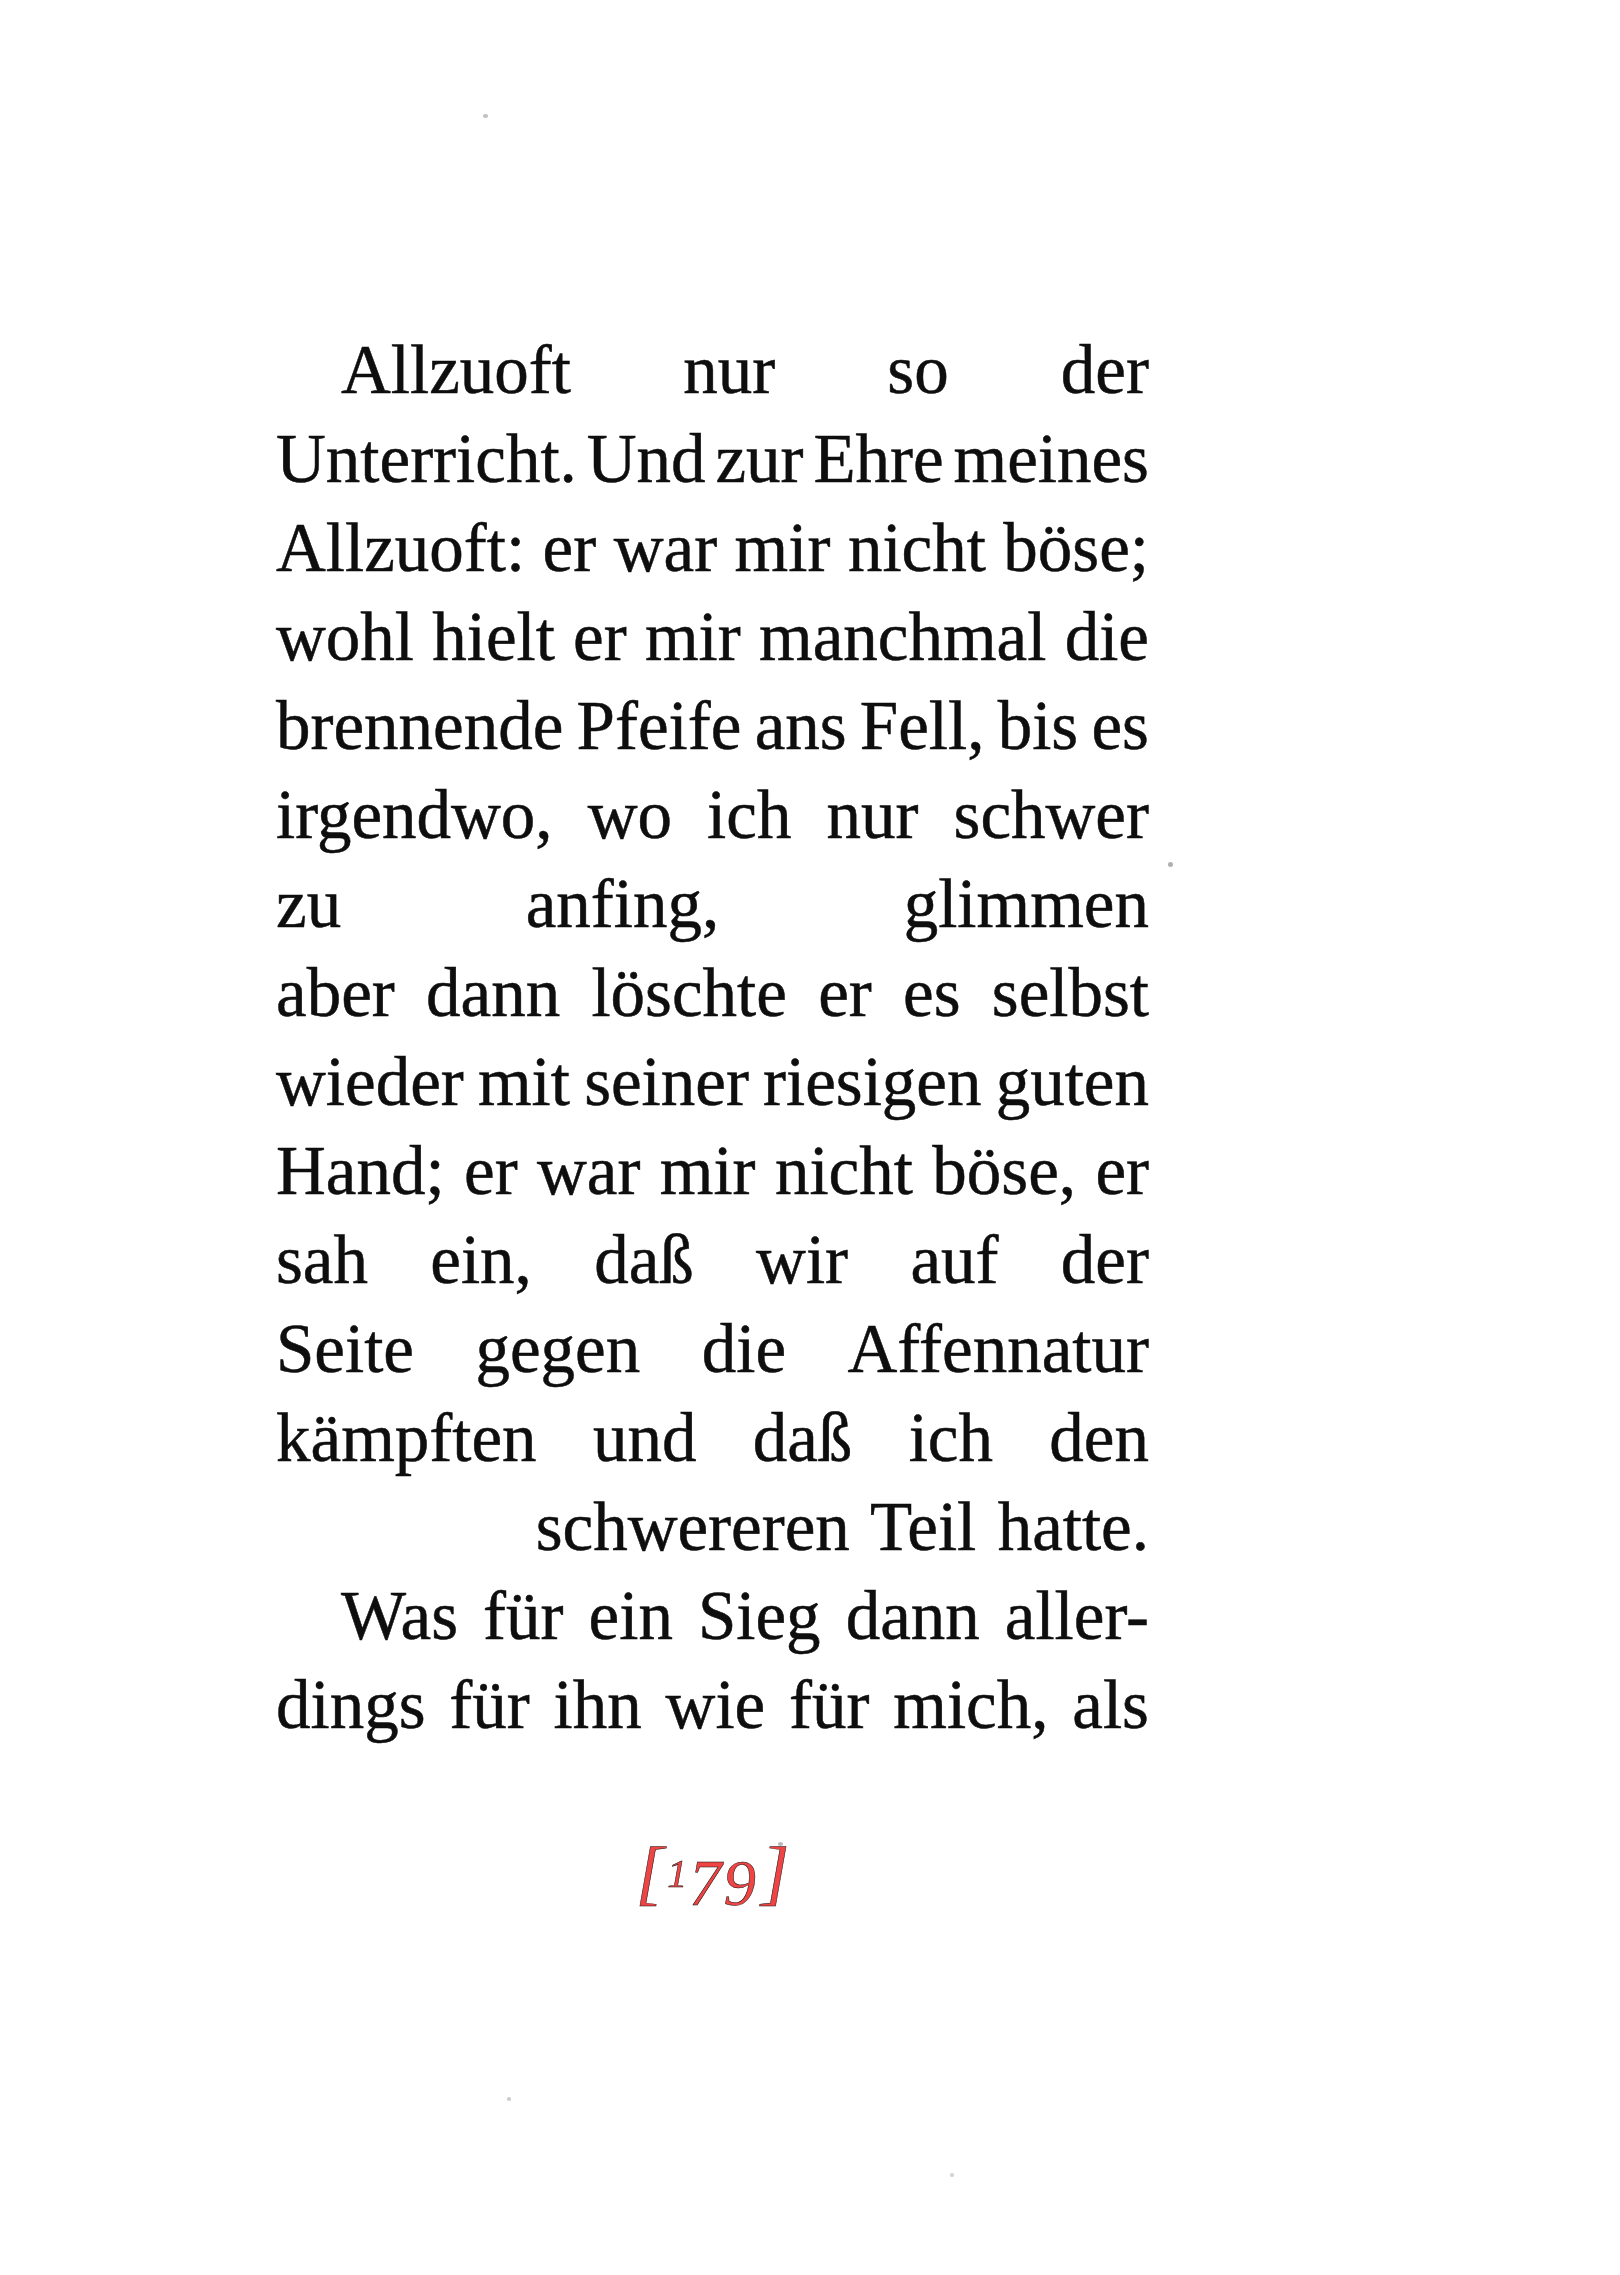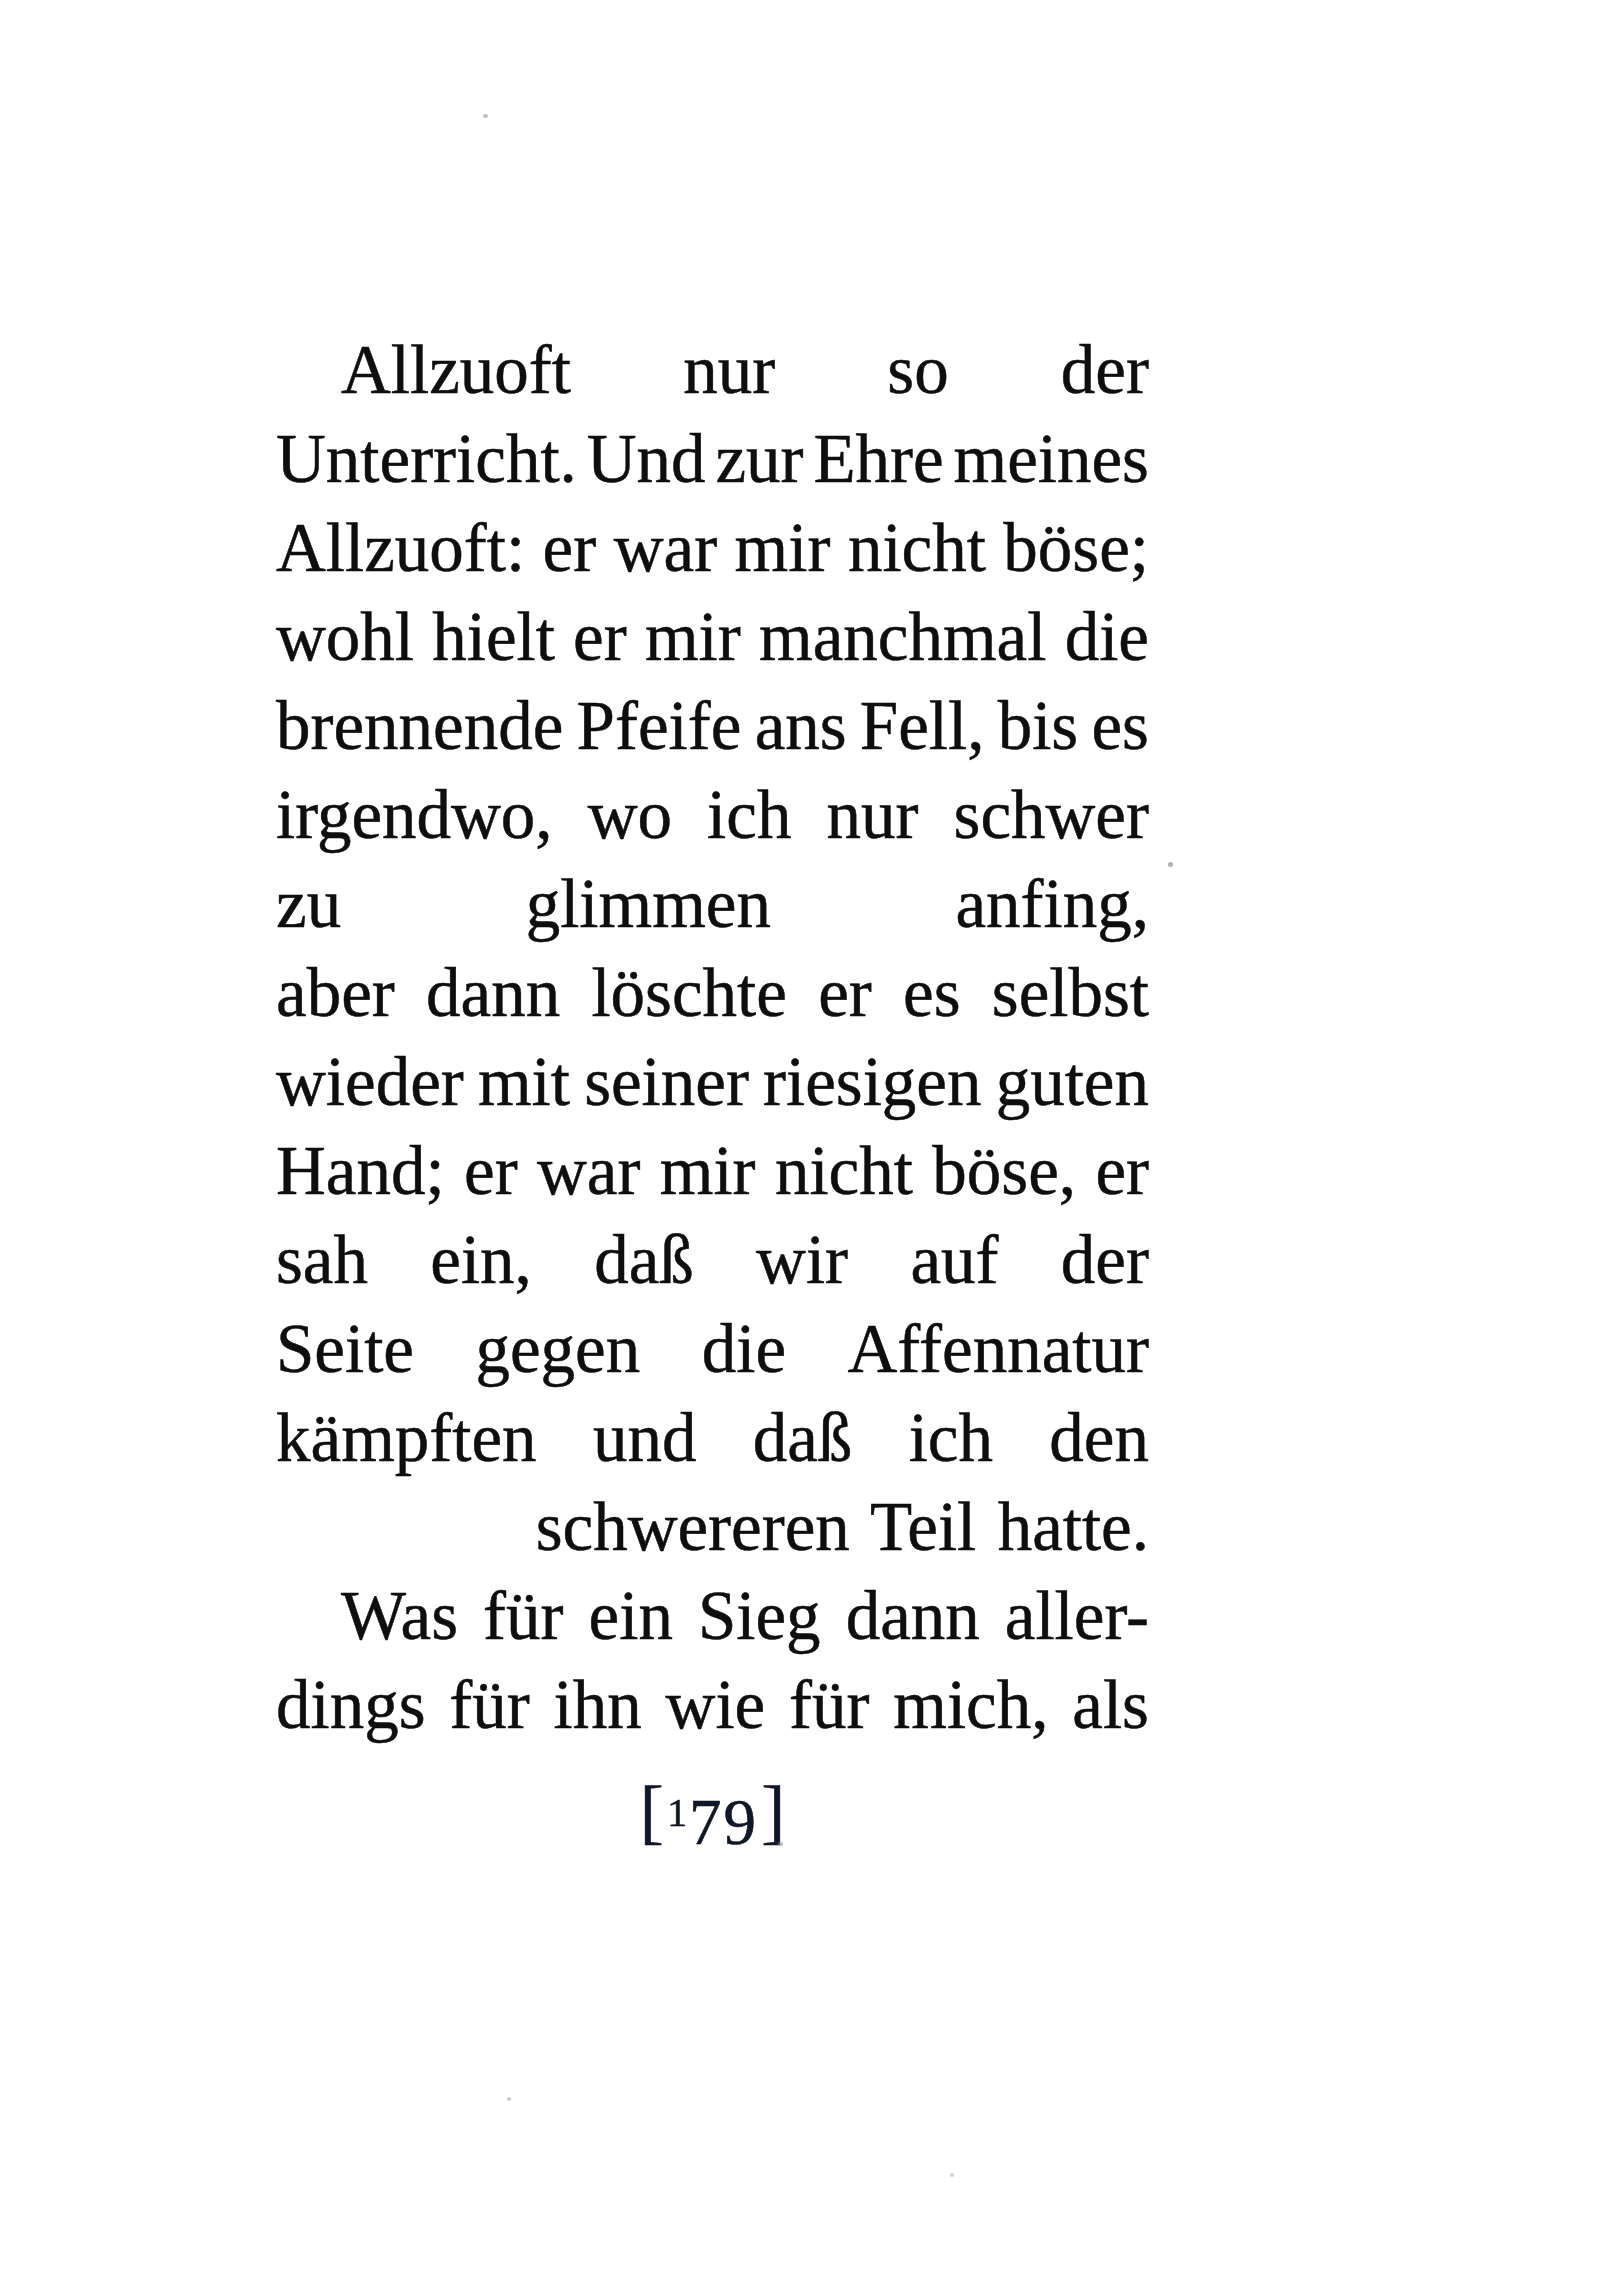--- a/index.html
+++ b/index.html
@@ -41,27 +41,28 @@
   .line.indent {
     padding-left: 65px;
   }
   .line.ragged {
     text-align: right;
     word-spacing: 0.06em;
   }
   .page-number {
     position: absolute;
     left: 276px;
-    top: 1766px;
+    top: 1827px;
     width: 873px;
     height: 90px;
     line-height: 90px;
     font-size: 72px;
     text-align: center;
-    color: #0f172a;
+    color: #ef4444;
+    font-style: italic;
     -webkit-text-stroke: 0.5px #0e0e0e;
   }
   .page-number .bracket {
     font-size: 72px;
   }
   .page-number .pn-one {
     font-size: 40px;
     position: relative;
     top: -9px;
     padding: 0 1.8px 0 3.6px;
@@ -127,22 +128,22 @@
         </div>
       <div class="line fill">
           <span>irgendwo,</span>
           <span>wo</span>
           <span>ich</span>
           <span>nur</span>
           <span>schwer</span>
         </div>
       <div class="line fill">
           <span>zu</span>
+          <span>anfing,</span>
           <span>glimmen</span>
-          <span>anfing,</span>
         </div>
       <div class="line fill">
           <span>aber</span>
           <span>dann</span>
           <span>löschte</span>
           <span>er</span>
           <span>es</span>
           <span>selbst</span>
         </div>
       <div class="line fill">

